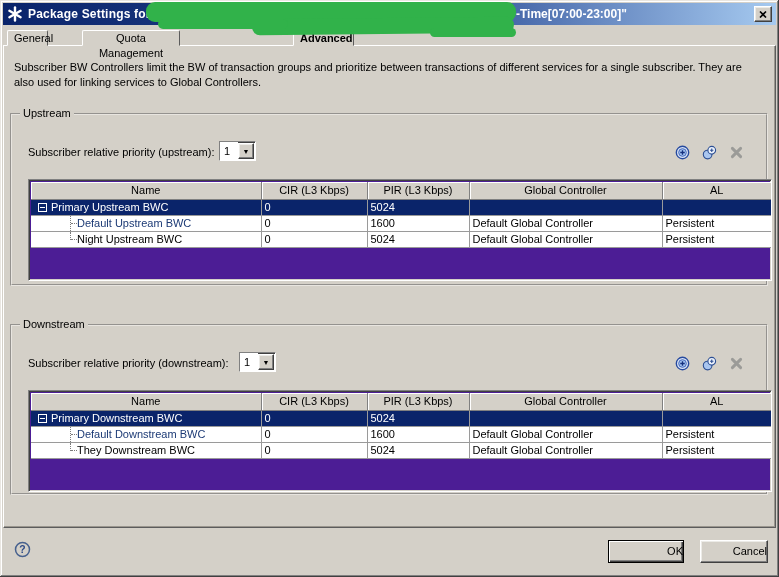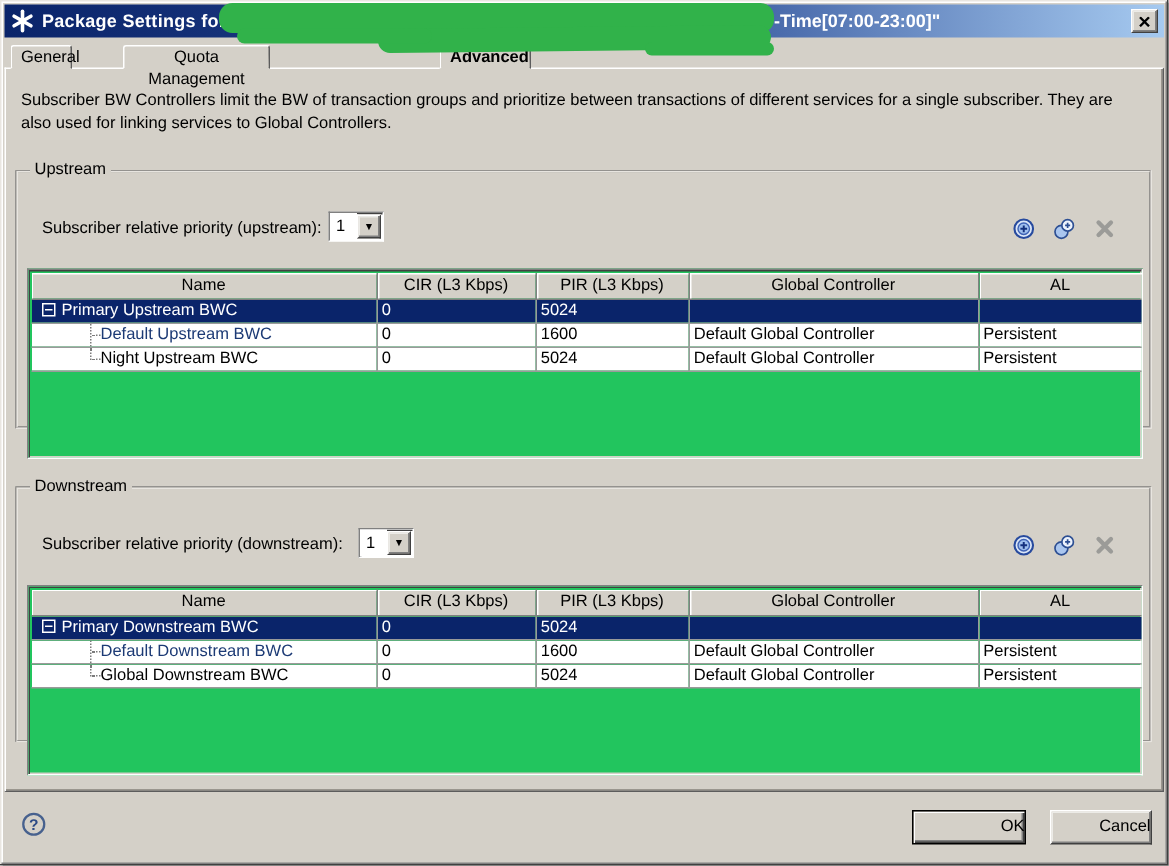--- a/index.html
+++ b/index.html
@@ -84,22 +84,22 @@
     box-shadow: inset -1px -1px 0 #808080, inset 1px 1px 0 #ecebe7;
     display:flex; align-items:center; justify-content:center;
     font-size:7px; color:#000;
   }
 
   .iconbar { position:absolute; top:29px; left:663px; width:88px; height:17px; display:flex; gap:12px; align-items:center; }
   .tool-icon { width:15px; height:15px; display:block; }
 
   
   .tablewrap {
-    position:absolute; left:6px; top:64px; width:744px; height:127px;
-    background:#22c55e;
+    position:absolute; left:16px; top:64px; width:744px; height:102px;
+    background:#4c1d95;
     border:1px solid; border-color:#808080 #fff #fff #808080;
     box-shadow: inset 1px 1px 0 #404040, inset -1px -1px 0 #d4d0c8;
     padding:2px;
   }
   table.bwc { border-collapse:collapse; table-layout:fixed; width:740px; }
   table.bwc th {
     height:17px; font-weight:normal; background:#d4d0c8; text-align:center;
     border-right:1px solid #808080; border-bottom:1px solid #808080;
     box-shadow: inset 1px 1px 0 #fff;
     overflow:hidden; white-space:nowrap;
@@ -296,21 +296,21 @@
             <td></td>
           </tr>
           <tr class="default-row">
             <td class="namecell"><span class="tree"></span><span class="bwc-name">Default Downstream BWC</span></td>
             <td>0</td>
             <td>1600</td>
             <td>Default Global Controller</td>
             <td>Persistent</td>
           </tr>
           <tr>
-            <td class="namecell"><span class="tree end"></span><span class="bwc-name">Global Downstream BWC</span></td>
+            <td class="namecell"><span class="tree end"></span><span class="bwc-name">They Downstream BWC</span></td>
             <td>0</td>
             <td>5024</td>
             <td>Default Global Controller</td>
             <td>Persistent</td>
           </tr>
         </tbody>
       </table>
     </div>
   </div>
 

